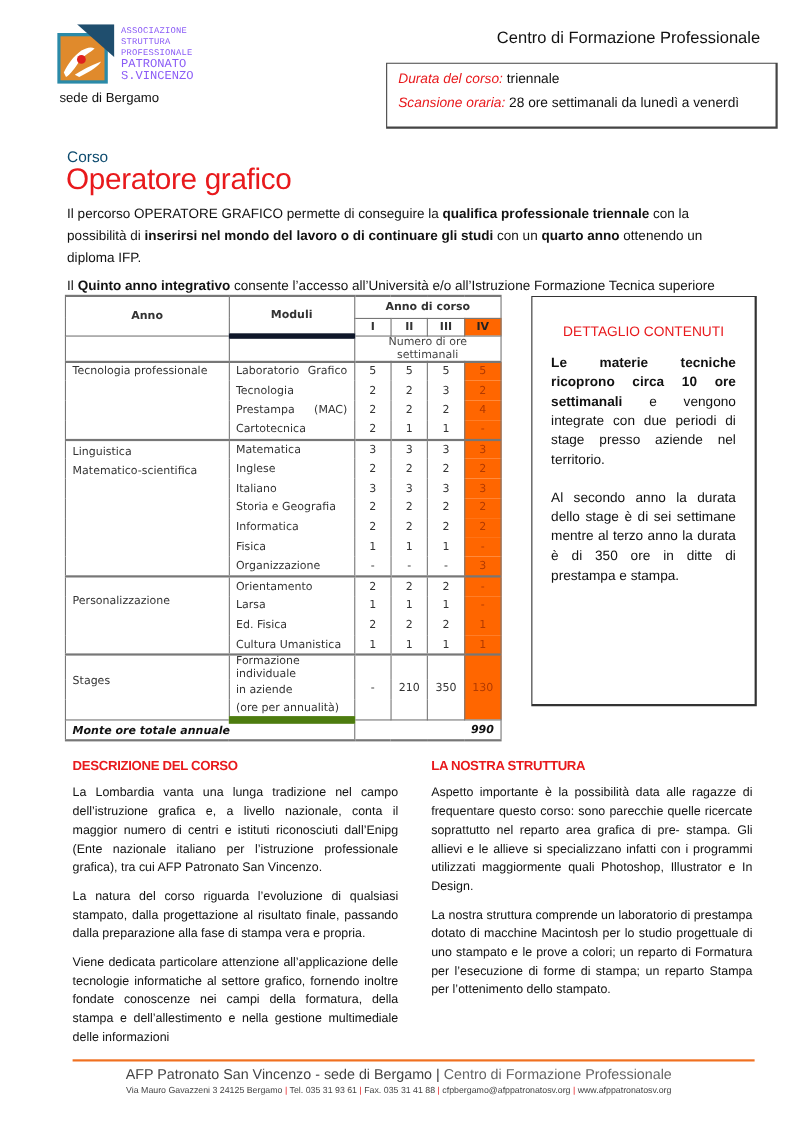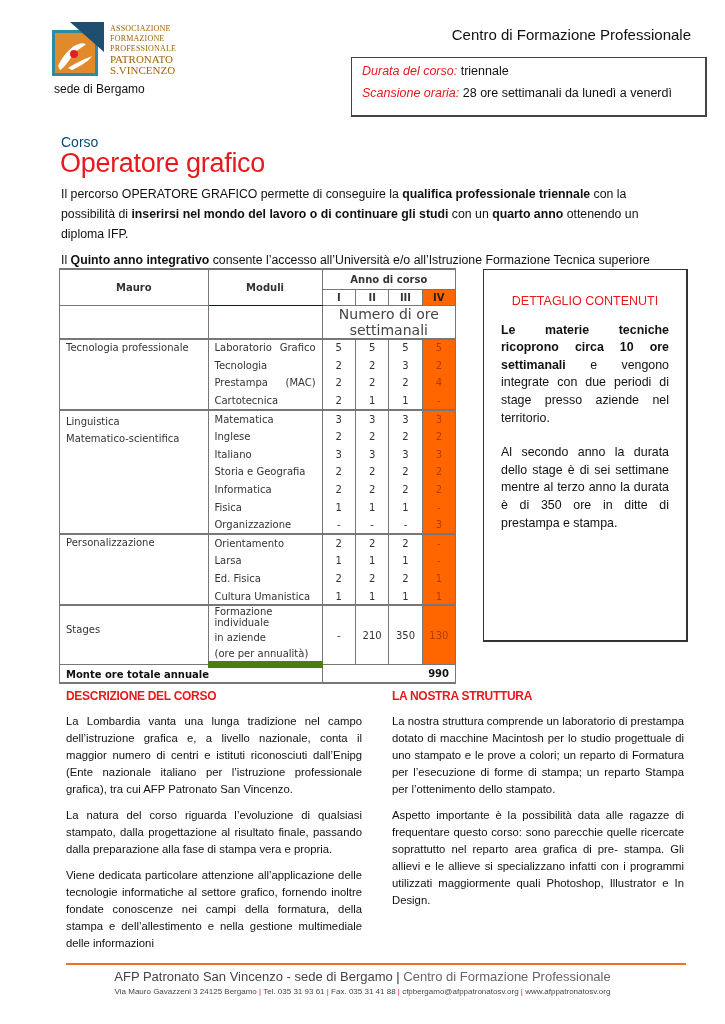--- a/index.html
+++ b/index.html
@@ -1,50 +1,50 @@
 <!DOCTYPE html>
 <html><head>
 <meta charset="utf-8">
 <style>
   * { box-sizing: border-box; margin: 0; padding: 0; }
   html, body { width: 725px; height: 1024px; background: #ffffff; overflow: hidden; }
   body { position: relative; font-family: "Liberation Sans", sans-serif; color: #111; }
 
   .logo { position: absolute; left: 52px; top: 22px; width: 120px; height: 60px; }
   .logo-mark { position: absolute; left: 0; top: 0; width: 52px; height: 56px; }
-  .logo-text { position: absolute; left: 58px; top: 2px; font-family: Liberation Serif, serif; color: #a16207; line-height: 10px; }
+  .logo-text { position: absolute; left: 58px; top: 2px; font-family: Liberation Mono, monospace; color: #8b5cf6; line-height: 10px; }
   .logo-text .l1 { font-size: 8px; letter-spacing: 0.2px; display: block; }
   .logo-text .l2 { font-size: 11px; display: block; line-height: 11px; }
   .sede { position: absolute; left: 54px; top: 82px; font-size: 12px; color: #111; }
 
   .cfp-title { position: absolute; right: 34px; top: 26px; font-size: 15px; color: #111; }
   .info-box { position: absolute; left: 351px; top: 57px; width: 356px; height: 60px; border: 1px solid #444; border-right-width: 2px; border-bottom-width: 2px; padding: 6px 10px; font-size: 12.5px; }
   .info-box .row { display: block; margin-bottom: 8px; }
   .info-box .lbl { color: #e8191c; font-style: italic; }
 
   .corso-lbl { position: absolute; left: 61px; top: 134px; font-size: 14px; color: #0c4a6e; }
   .page-title { position: absolute; left: 60px; top: 148px; font-size: 27px; color: #e8191c; font-family: "Liberation Sans", sans-serif; letter-spacing: -0.3px; }
   .intro { position: absolute; left: 61px; top: 184px; width: 620px; font-size: 12.3px; line-height: 20px; color: #111; }
   .intro p { margin-bottom: 6px; }
   .intro b { font-weight: bold; }
 
   table.courses { position: absolute; left: 59px; top: 268px; width: 397px; border-collapse: collapse; font-family: "DejaVu Sans", sans-serif; font-size: 10px; color: #333; }
   table.courses td, table.courses th { border-left: 1px solid #777; border-right: 1px solid #777; padding: 0 6px; }
   table.courses th { font-weight: bold; font-size: 10px; }
   .hdr-row1 th { border-top: 2px solid #777; height: 20px; }
   .hdr-row2 th { height: 16px; text-align: center; border-top: 1px solid #777; border-bottom: 1px solid #777; }
-  .sub-row td { height: 17px; border-bottom: 2px solid #777; font-size: 14px; text-align: center; color: #444; }
+  .sub-row td { height: 17px; border-bottom: 2px solid #777; font-size: 10px; text-align: center; color: #444; }
   td.num { text-align: center; width: 33px; }
   td.iv, th.iv { background: #ff6600; color: #b23a00; }
   th.iv { color: #222; }
   td.area { width: 147px; }
   td.mod { width: 113px; }
   .body-row td { height: 17.8px; }
   .group-end td { border-bottom: 2px solid #777; }
-  .total-row td { height: 19px; font-weight: bold; border-bottom: 2px solid #777; color: #111; }
+  .total-row td { height: 19px; font-weight: bold; border-bottom: 2px solid #777; color: #111; font-style: italic; }
   .mod-just { display: flex; justify-content: space-between; }
 
   .detail-box { position: absolute; left: 483px; top: 269px; width: 205px; height: 373px; border: 1.5px solid #333; border-right-width: 2px; border-bottom-width: 2px; padding: 0 17px; font-size: 12.4px; line-height: 17.6px; color: #111; text-align: justify; }
   .detail-title { color: #e8191c; font-size: 12.5px; text-align: center; margin-top: 23px; margin-bottom: 11px; }
   .detail-box p { margin-bottom: 17px; }
 
   .sec-title { position: absolute; font-size: 12px; color: #e8191c; font-weight: bold; letter-spacing: -0.3px; }
   .sec-text { position: absolute; font-size: 11.3px; line-height: 17px; color: #111; text-align: justify; }
   .sec-text p { margin-bottom: 9px; }
 
@@ -62,21 +62,21 @@
   <svg class="logo-mark" viewBox="0 0 52 56">
     <rect x="0" y="8" width="46" height="46" fill="#2a8aa8"></rect>
     <rect x="3" y="11" width="40" height="40" fill="#e08a2c"></rect>
     <polygon points="18,0 52,0 52,30" fill="#1f4e6e"></polygon>
     <path d="M6,44 C10,36 14,30 22,24 C26,22 30,20 34,22 C30,26 24,28 20,34 C16,40 12,46 8,48 Z" fill="#ffffff"></path>
     <path d="M16,46 C22,42 30,38 40,34 C36,40 28,44 20,48 Z" fill="#ffffff"></path>
     <circle cx="22" cy="32" r="4" fill="#e02020"></circle>
   </svg>
   <div class="logo-text">
     <span class="l1">ASSOCIAZIONE</span>
-    <span class="l1">FORMAZIONE</span>
+    <span class="l1">STRUTTURA</span>
     <span class="l1">PROFESSIONALE</span>
     <span class="l2">PATRONATO</span>
     <span class="l2">S.VINCENZO</span>
   </div>
 </div>
 <div class="sede">sede di Bergamo</div>
 
 <div class="cfp-title">Centro di Formazione Professionale</div>
 
 <div class="info-box">
@@ -88,22 +88,22 @@
 <h1 class="page-title" style="font-weight:normal">Operatore grafico</h1>
 
 <div class="intro">
   <p><span>Il percorso OPERATORE GRAFICO permette di conseguire la </span><b>qualifica professionale triennale</b><span> con la possibilità di </span><b>inserirsi nel mondo del lavoro o di continuare gli studi</b><span> con un </span><b>quarto anno</b><span> ottenendo un diploma IFP.</span></p>
   <p><span>Il </span><b>Quinto anno integrativo</b><span> consente l’accesso all’Università e/o all’Istruzione Formazione Tecnica superiore</span></p>
 </div>
 
 <table class="courses">
   <tbody>
       <tr class="hdr-row1">
-    <th rowspan="2" style="border-bottom:1px solid #777">Mauro</th>
-    <th rowspan="2" style="border-bottom:1px solid #0f172a">Moduli</th>
+    <th rowspan="2" style="border-bottom:1px solid #777">Anno</th>
+    <th rowspan="2" style="border-bottom:5px solid #0f172a">Moduli</th>
     <th colspan="4" style="text-align:center">Anno di corso</th>
   </tr>
   <tr class="hdr-row2">
     <th>I</th>
     <th>II</th>
     <th>III</th>
     <th class="iv">IV</th>
   </tr>
   <tr class="sub-row">
     <td></td>
@@ -196,21 +196,21 @@
   </tr>
   <tr class="body-row group-end">
     <td class="mod">Organizzazione</td>
     <td class="num">-</td>
         <td class="num">-</td>
         <td class="num">-</td>
         <td class="num iv">3</td>
   </tr>
 
   <tr class="body-row">
-    <td class="area" rowspan="4" style="vertical-align:top;padding-top:2px;border-bottom:2px solid #777"><span>Personalizzazione</span></td>
+    <td class="area" rowspan="4" style="vertical-align:top;padding-top:16px;border-bottom:2px solid #777"><span>Personalizzazione</span></td>
     <td class="mod">Orientamento</td>
     <td class="num">2</td>
         <td class="num">2</td>
         <td class="num">2</td>
         <td class="num iv">-</td>
   </tr>
   <tr class="body-row">
     <td class="mod">Larsa</td>
     <td class="num">1</td>
         <td class="num">1</td>
@@ -262,22 +262,22 @@
 
 <div class="sec-title" style="left:66px;top:689px">DESCRIZIONE DEL CORSO</div>
 <div class="sec-text" style="left:66px;top:713px;width:296px">
   <p>La Lombardia vanta una lunga tradizione nel campo dell’istruzione grafica e, a livello nazionale, conta il maggior numero di centri e istituti riconosciuti dall’Enipg (Ente nazionale italiano per l’istruzione professionale grafica), tra cui AFP Patronato San Vincenzo.</p>
   <p>La natura del corso riguarda l’evoluzione di qualsiasi stampato, dalla progettazione al risultato finale, passando dalla preparazione alla fase di stampa vera e propria.</p>
   <p>Viene dedicata particolare attenzione all’applicazione delle tecnologie informatiche al settore grafico, fornendo inoltre fondate conoscenze nei campi della formatura, della stampa e dell’allestimento e nella gestione multimediale delle informazioni</p>
 </div>
 
 <div class="sec-title" style="left:392px;top:689px">LA NOSTRA STRUTTURA</div>
 <div class="sec-text" style="left:392px;top:713px;width:292px">
+  <p>Aspetto importante è la possibilità data alle ragazze di frequentare questo corso: sono parecchie quelle ricercate soprattutto nel reparto area grafica di pre- stampa. Gli allievi e le allieve si specializzano infatti con i programmi utilizzati maggiormente quali Photoshop, Illustrator e In Design.</p>
   <p>La nostra struttura comprende un laboratorio di prestampa dotato di macchine Macintosh per lo studio progettuale di uno stampato e le prove a colori; un reparto di Formatura per l’esecuzione di forme di stampa; un reparto Stampa per l’ottenimento dello stampato.</p>
-  <p>Aspetto importante è la possibilità data alle ragazze di frequentare questo corso: sono parecchie quelle ricercate soprattutto nel reparto area grafica di pre- stampa. Gli allievi e le allieve si specializzano infatti con i programmi utilizzati maggiormente quali Photoshop, Illustrator e In Design.</p>
 </div>
 
 <div class="footer-line"></div>
 <div class="footer-main">
   <span>AFP Patronato San Vincenzo - sede di Bergamo</span><span class="sep"> | </span><span class="light">Centro di Formazione Professionale</span>
 </div>
 <div class="footer-sub">
   <span>Via Mauro Gavazzeni 3 24125 Bergamo</span><span class="bar"> | </span><span>Tel. 035 31 93 61</span><span class="bar"> | </span><span>Fax. 035 31 41 88</span><span class="bar"> | </span><span>cfpbergamo@afppatronatosv.org</span><span class="bar"> | </span><span>www.afppatronatosv.org</span>
 </div>
 

